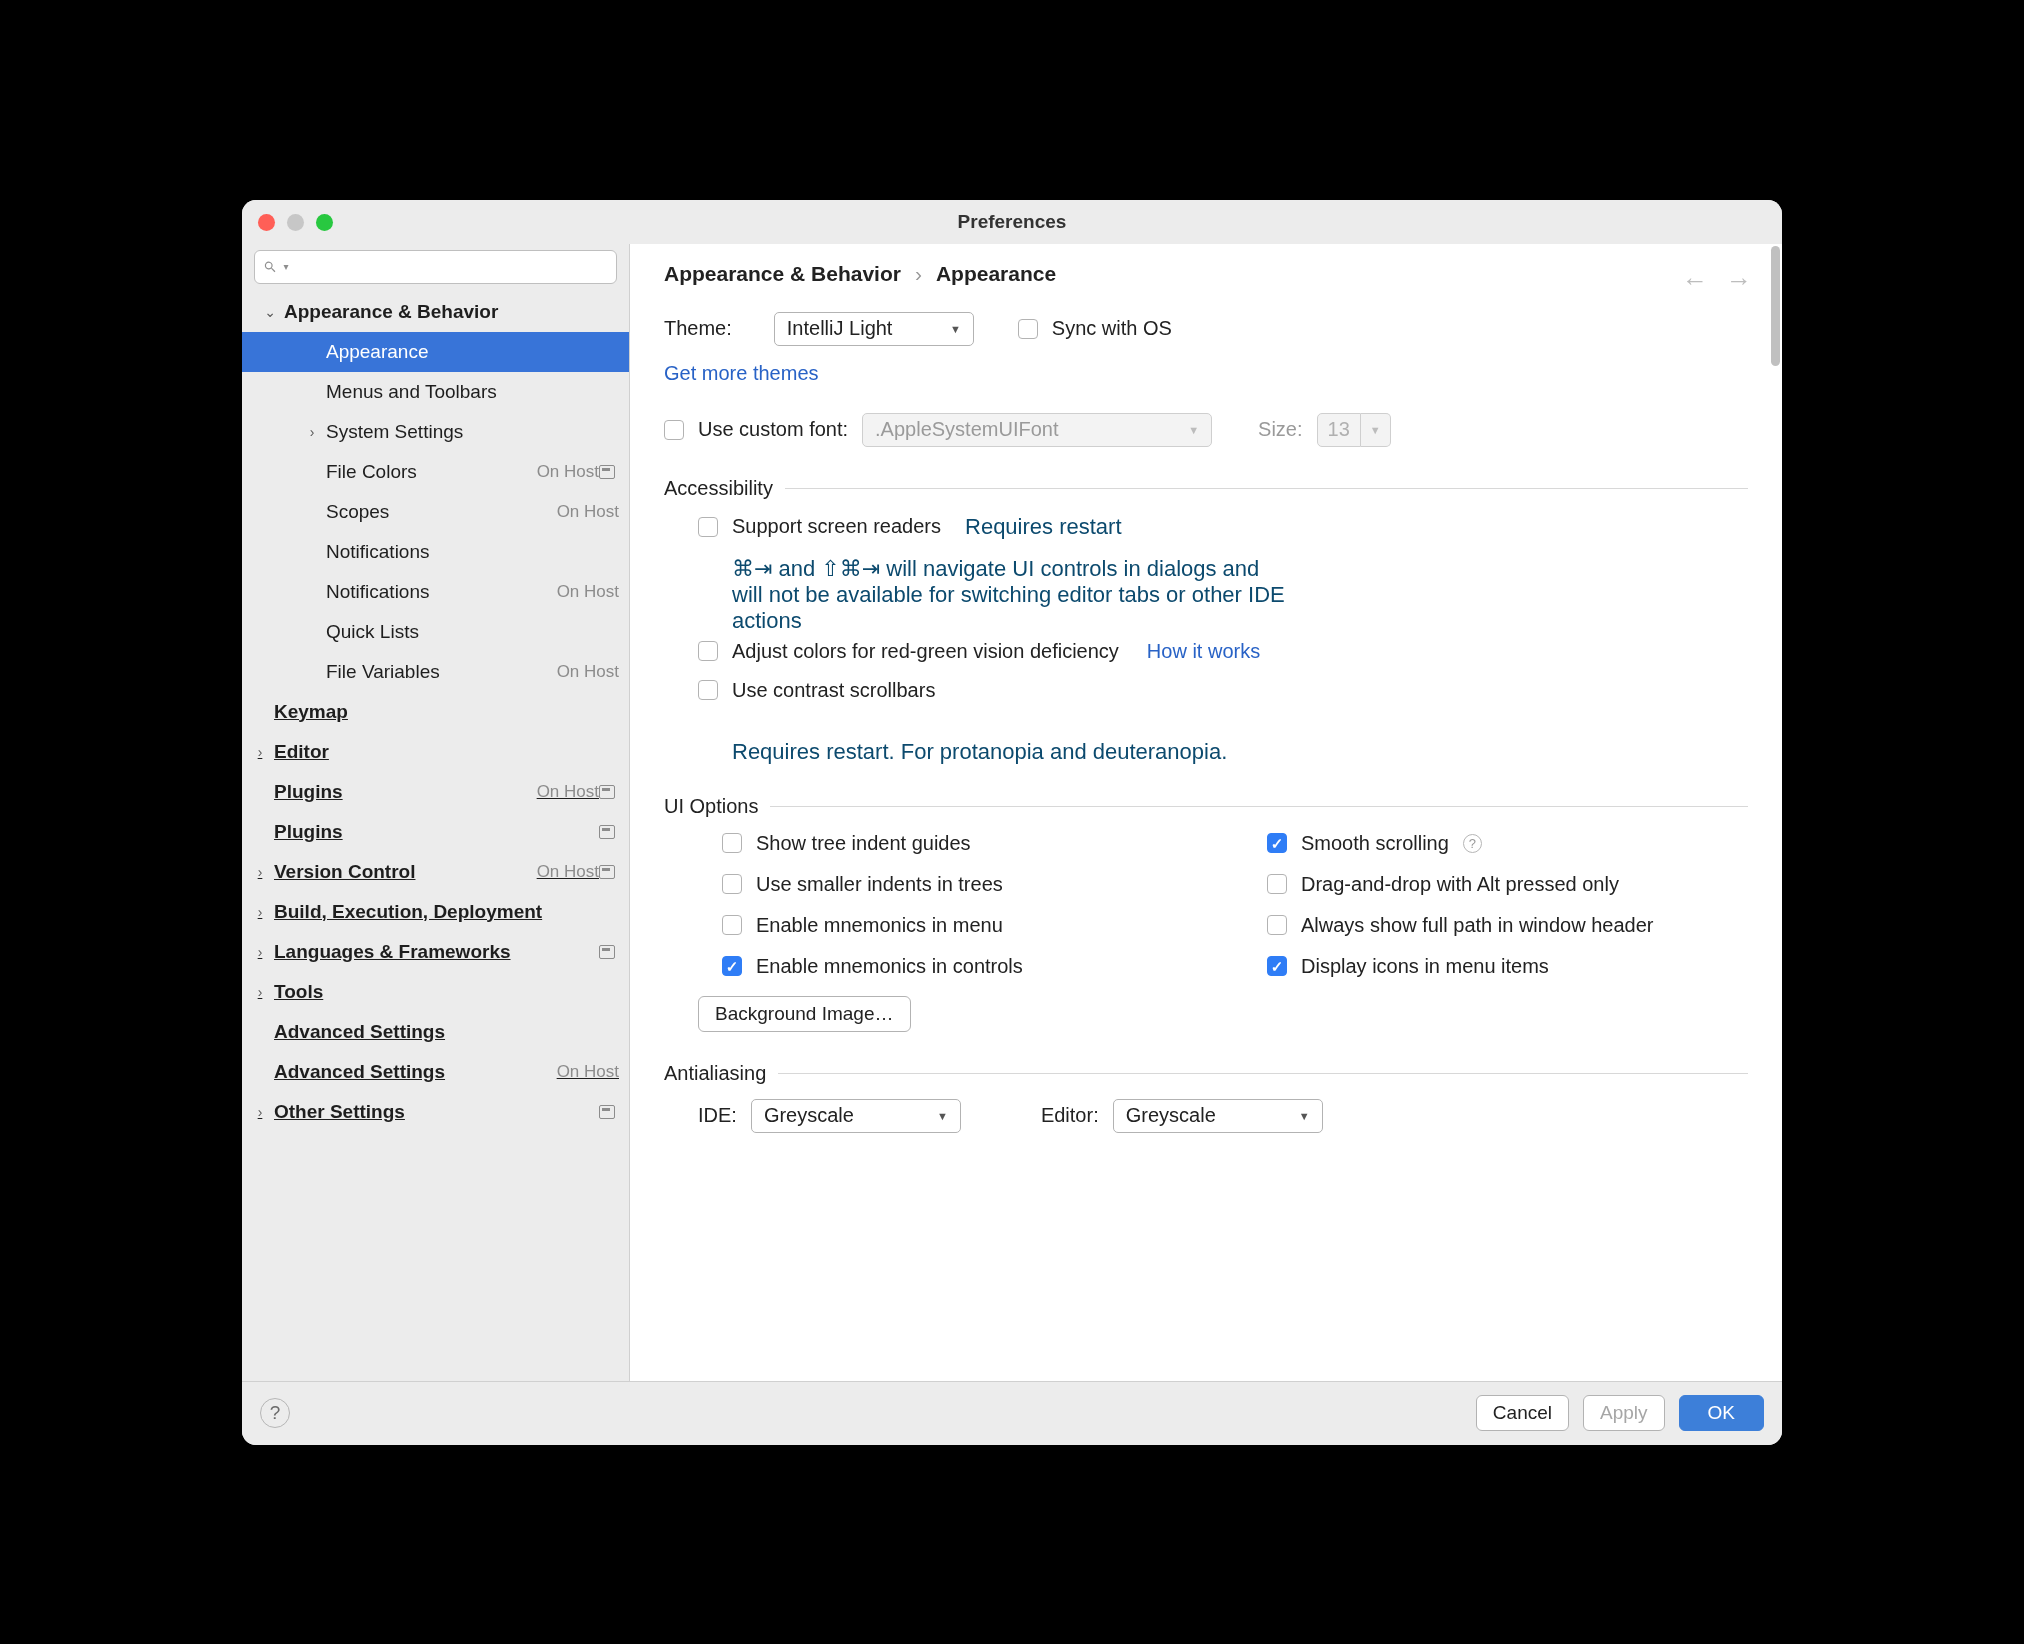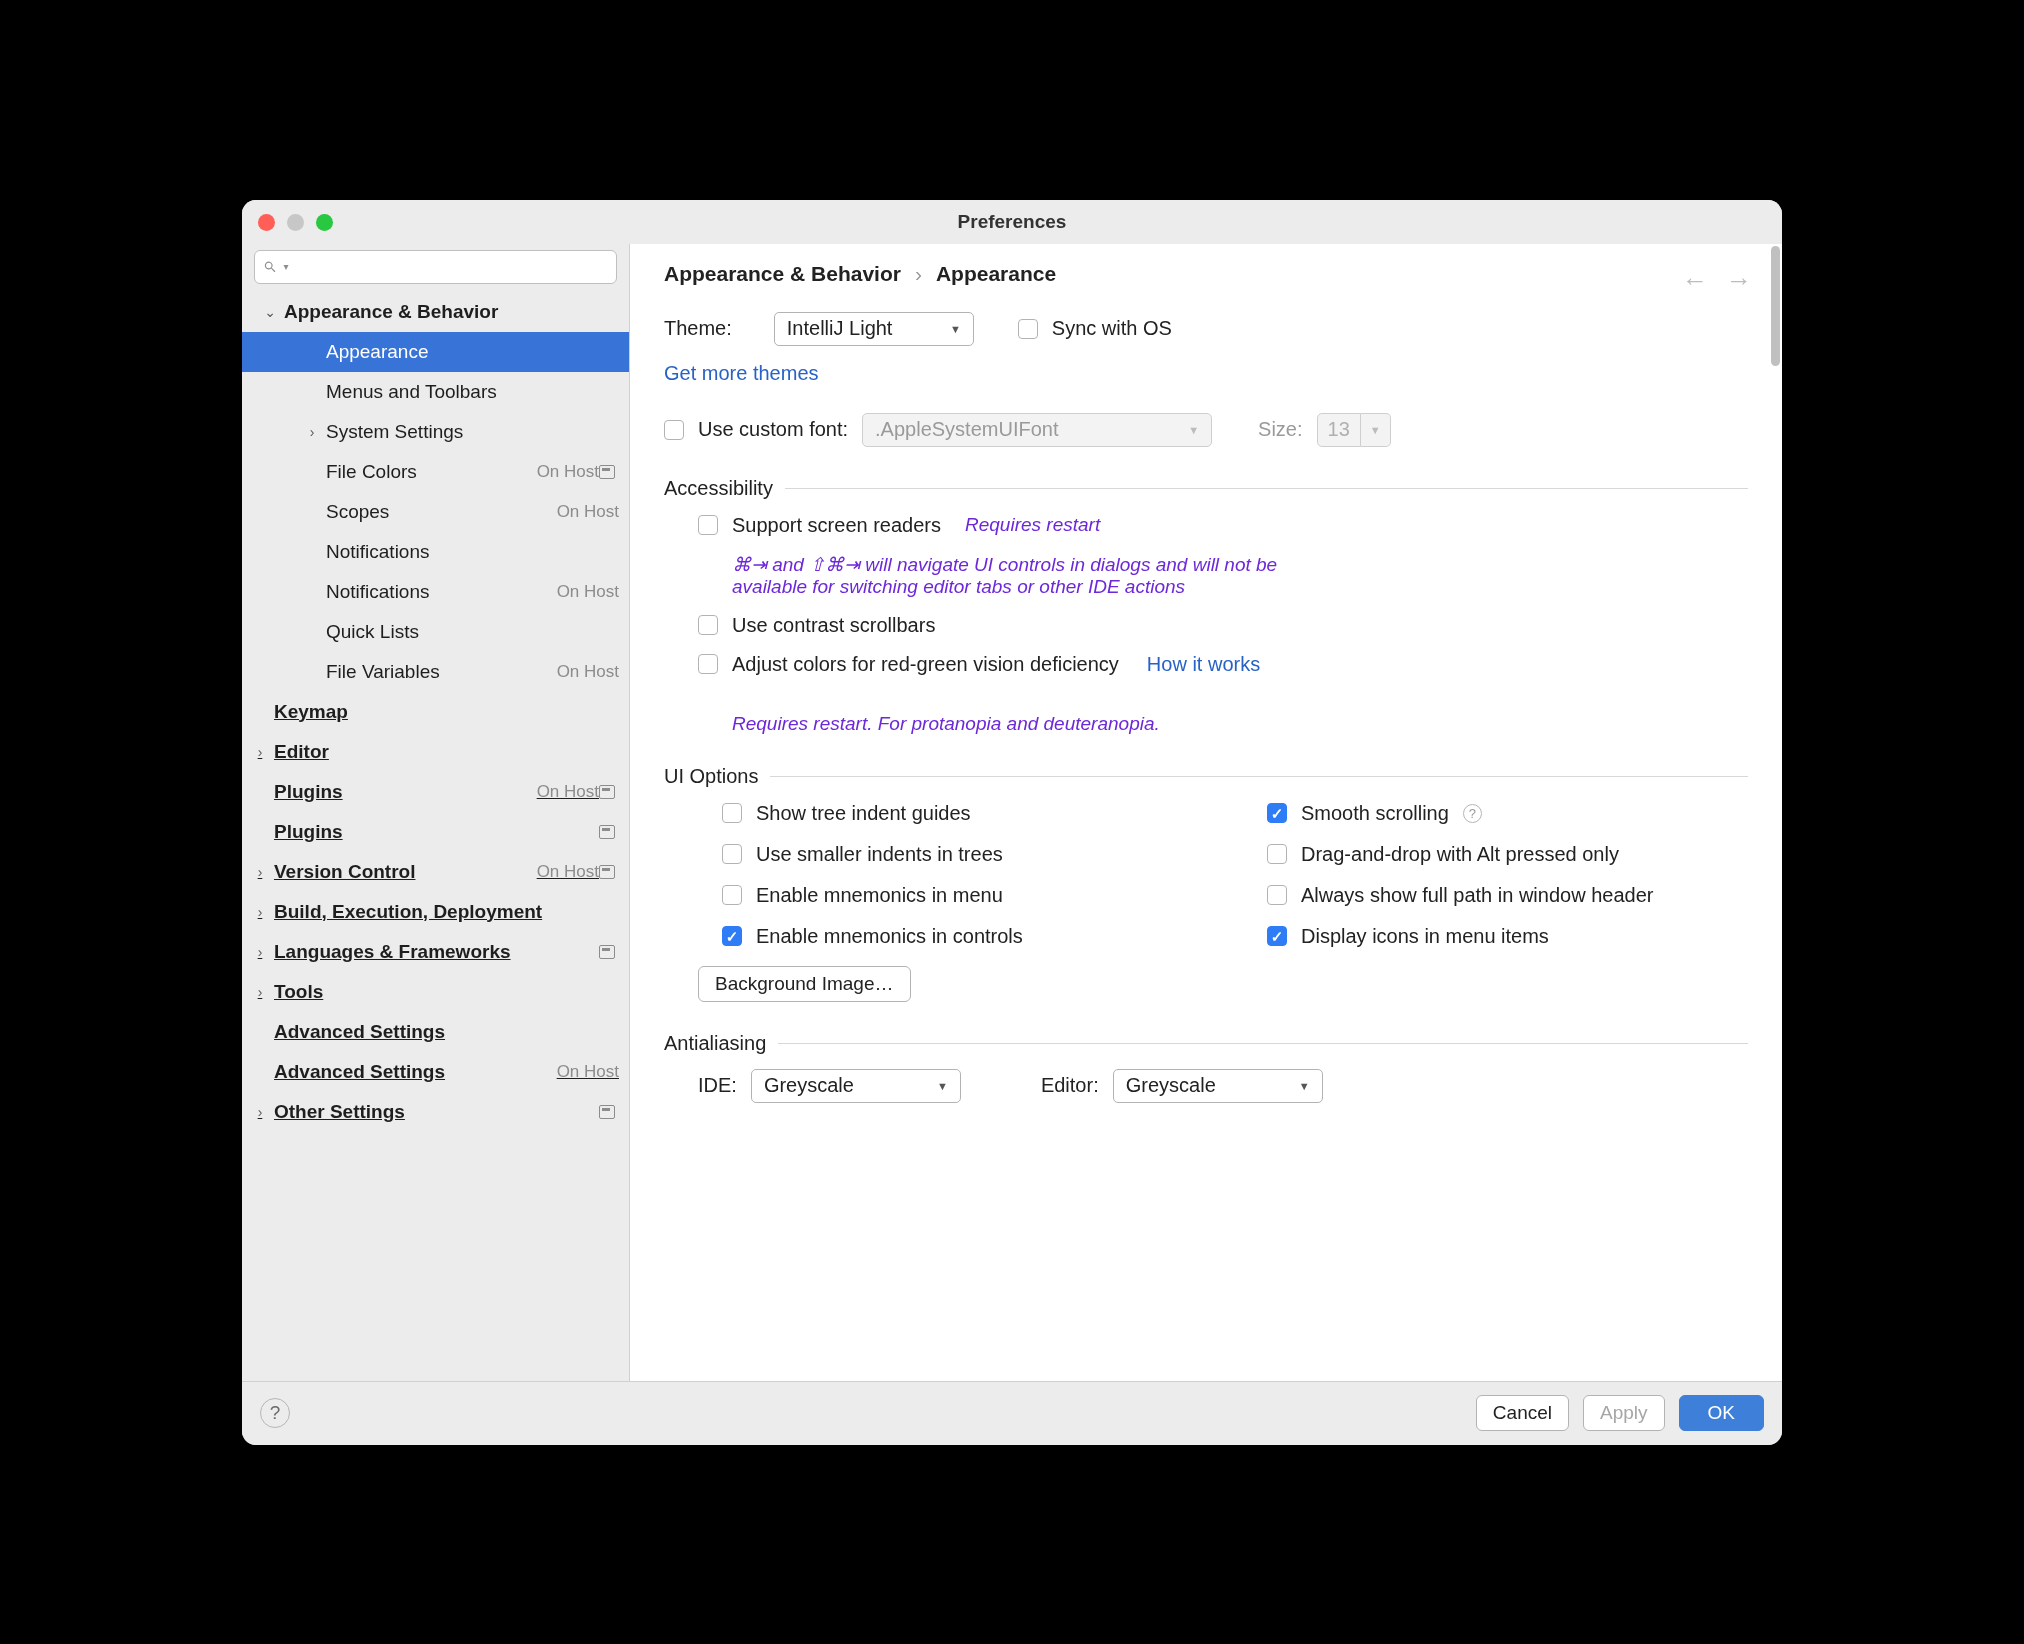--- a/index.html
+++ b/index.html
@@ -145,21 +145,21 @@
   .cb { width: 20px; height: 20px; border: 1.5px solid #b3b3b3; border-radius: 4px; background: #fff; display:inline-flex; align-items:center; justify-content:center; flex:0 0 20px; }
   .cb.on { background:#2f7df6; border-color:#2f7df6; }
   .cb.on::after { content:"✓"; color:#fff; font-size:15px; font-weight:700; line-height:1; }
 
   .section-title {
     display: flex; align-items: center; gap: 12px;
     font-size: 20px; color: #222; margin: 30px 0 14px 0;
   }
   .section-title .rule { flex:1 1 auto; height:1px; background:#d8d8d8; }
 
-  .muted { color:#6d28d9; font-size:19px;font-style:italic; }
+  .muted { color:#0c4a6e; font-size:22px; }
   .indent { padding-left: 34px; }
   .sub   { margin-top: 4px; margin-bottom: 6px; }
 
   .ui-grid {
     display: grid;
     grid-template-columns: 1fr 1fr;
     column-gap: 40px;
     row-gap: 18px;
     padding-left: 34px;
   }
@@ -392,29 +392,29 @@
         </div>
 
         <div class="indent">
           <div class="line">
             <span class="cb"></span>
             <span>Support screen readers</span>
             <span class="muted" style="margin-left:10px;">Requires restart</span>
           </div>
           <div class="muted sub" style="padding-left:34px;max-width:590px;">⌘⇥ and ⇧⌘⇥ will navigate UI controls in dialogs and will not be available for switching editor tabs or other IDE actions</div>
 
-          <div class="line" style="margin-top:16px;">
-            <span class="cb"></span>
-            <span>Use contrast scrollbars</span>
-          </div>
-
           <div class="line">
             <span class="cb"></span>
             <span>Adjust colors for red-green vision deficiency</span>
             <span class="link" style="margin-left:14px;">How it works</span>
+          </div>
+
+          <div class="line" style="margin-top:16px;">
+            <span class="cb"></span>
+            <span>Use contrast scrollbars</span>
           </div>
           <div class="muted sub" style="padding-left:34px;margin-top:37px;">Requires restart. For protanopia and deuteranopia.</div>
         </div>
 
         <div class="section-title">
           <span>UI Options</span>
           <div class="rule"></div>
         </div>
         <div class="ui-grid" id="ui-grid">
             <div class="line">

